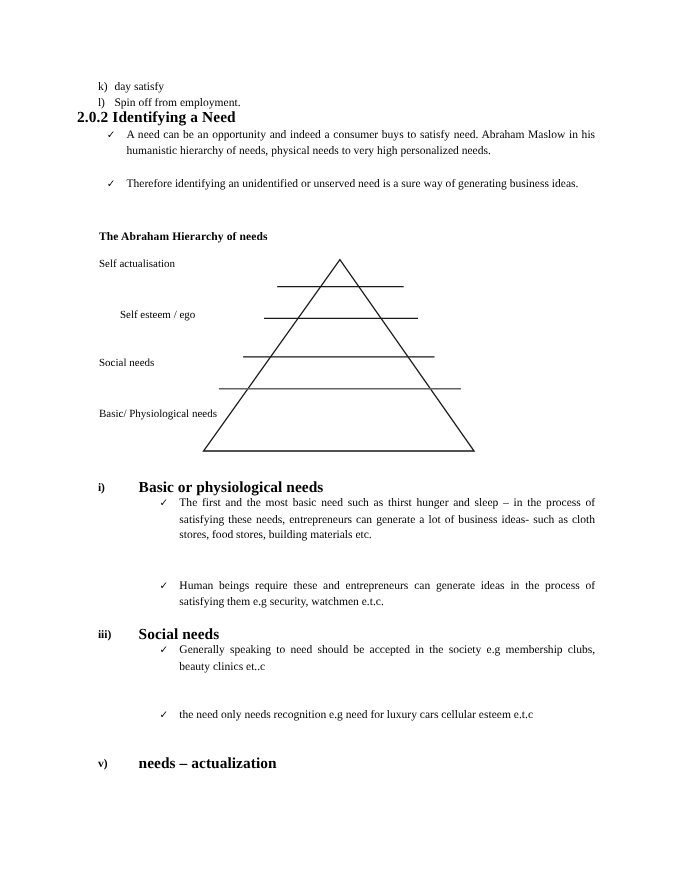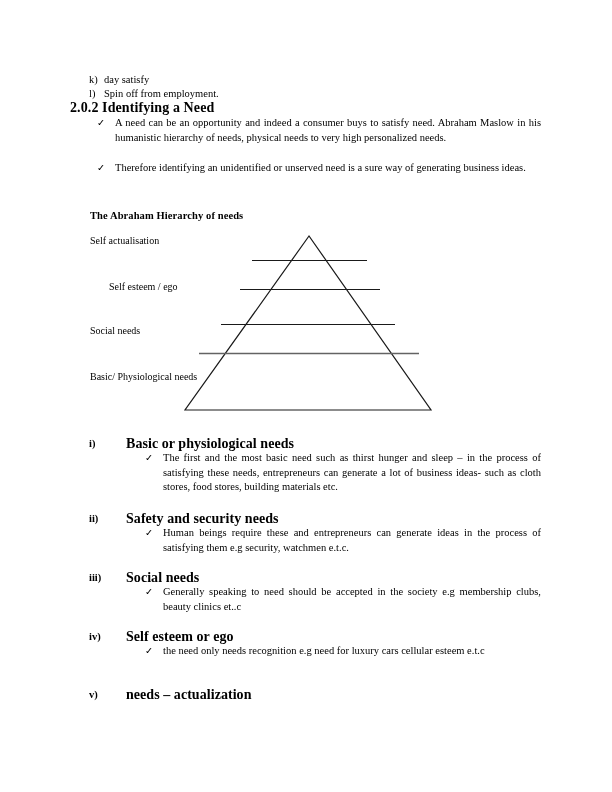--- a/index.html
+++ b/index.html
@@ -154,42 +154,34 @@
 
   <div class="roman-item" style="left:89px; top:437px; width:452px;">
     <span class="rnum">i)</span>
     <span class="rhead">Basic or physiological needs</span>
   </div>
   <div class="check-block" style="left:145px; top:451px; width:396px;">
     <span class="tick">✓</span>
     <span class="ctext">The first and the most basic need such as thirst hunger and sleep – in the process of satisfying these needs, entrepreneurs can generate a lot of business ideas- such as cloth stores, food stores, building materials etc.</span>
   </div>
 
-  <div class="roman-item" style="left:89px; top:512px; width:452px;">
-    <span class="rnum">ii)</span>
-    <span class="rhead">Safety and security needs</span>
-  </div>
   <div class="check-block" style="left:145px; top:526px; width:396px;">
     <span class="tick">✓</span>
     <span class="ctext">Human beings require these and entrepreneurs can generate ideas in the process of satisfying them e.g security, watchmen e.t.c.</span>
   </div>
 
   <div class="roman-item" style="left:89px; top:571px; width:452px;">
     <span class="rnum">iii)</span>
     <span class="rhead">Social needs</span>
   </div>
   <div class="check-block" style="left:145px; top:585px; width:396px;">
     <span class="tick">✓</span>
     <span class="ctext">Generally speaking to need should be accepted in the society e.g membership clubs, beauty clinics et..c</span>
   </div>
 
-  <div class="roman-item" style="left:89px; top:630px; width:452px;">
-    <span class="rnum">iv)</span>
-    <span class="rhead">Self esteem or ego</span>
-  </div>
   <div class="check-block" style="left:145px; top:644px; width:396px;">
     <span class="tick">✓</span>
     <span class="ctext">the need only needs recognition e.g need for luxury cars cellular esteem e.t.c</span>
   </div>
 
   <div class="roman-item" style="left:89px; top:688px; width:452px;">
     <span class="rnum">v)</span>
     <span class="rhead">needs – actualization</span>
   </div>
 

